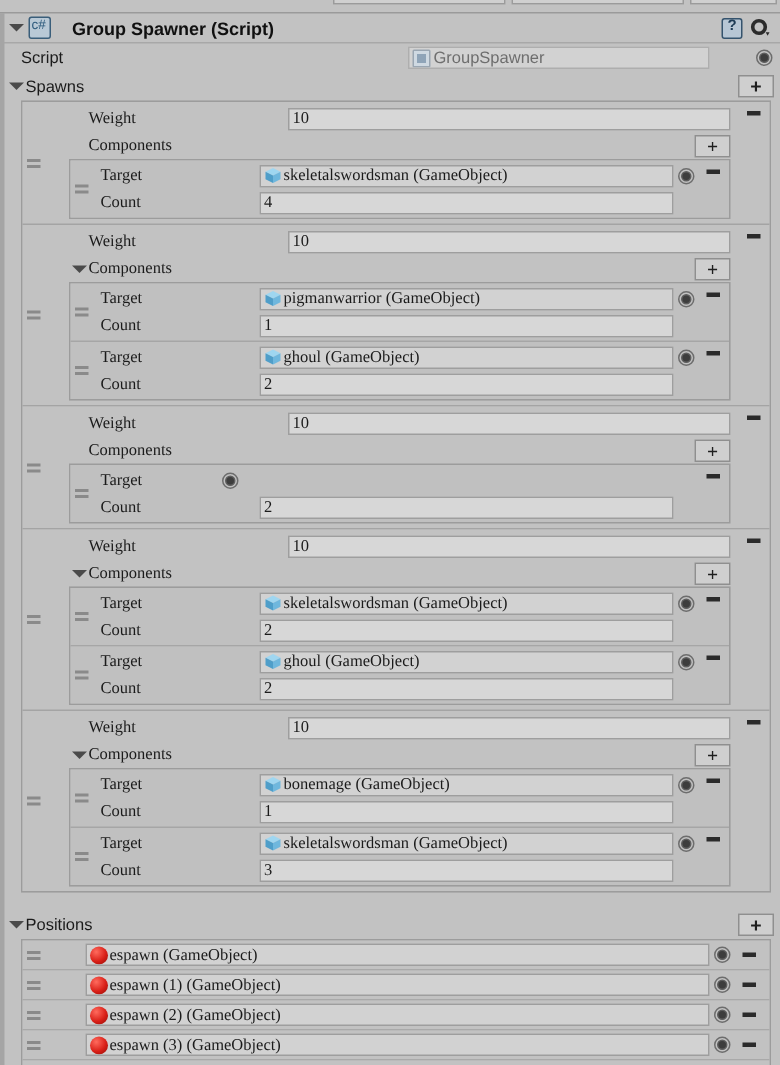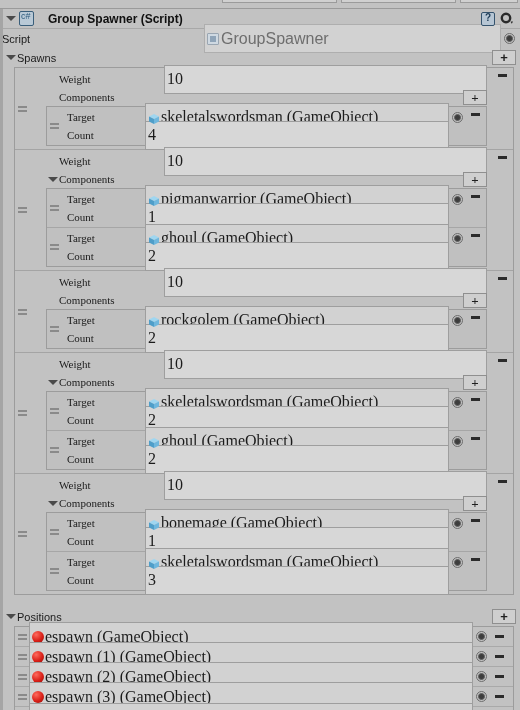--- a/index.html
+++ b/index.html
@@ -58,25 +58,25 @@
     content: "?"; position: absolute; left: 3px; top: -1px;
     font-size: 10px; font-weight: bold; color: #1d3b55;
   }
   .gear-icon { width: 14px; height: 14px; position: relative; }
 
   
   .row { display: flex; align-items: center; height: 18px; }
   .label { color: #1b1b1b; font-size: 11px; white-space: nowrap; }
 
   .field {
-    height: 29px; background: #d7d7d7;
+    height: 15px; background: #d7d7d7;
     border: 1px solid #9e9e9e;
     display: flex; align-items: center;
-    padding: 0 2px; font-size: 16px; color: #1b1b1b;
-    overflow: hidden; white-space: nowrap;
+    padding: 0 2px; font-size: 11px; color: #1b1b1b;
+    overflow: hidden; white-space: nowrap; margin-left: 28px;
   }
   .field.disabled { background: #c8c8c8; border-color: #aeaeae; color: #6e6e6e; }
   .field.obj { background: #d2d2d2; }
 
   .cube-icon {
     width: 12px; height: 12px; flex: 0 0 12px; margin-right: 1px;
     position: relative;
   }
   .sphere-icon {
     width: 12px; height: 12px; flex: 0 0 12px; margin-right: 1px;
@@ -190,21 +190,21 @@
       <div class="gear-icon">
         <svg width="14" height="14" viewBox="0 0 14 14">
           <circle cx="6" cy="6" r="4.2" fill="none" stroke="#2b2b2b" stroke-width="2.4"></circle>
           <circle cx="6" cy="6" r="1.4" fill="#c2c2c2"></circle>
           <path d="M10.5 9.5 L13 9.5 L11.75 11.8 Z" fill="#2b2b2b"></path>
         </svg>
       </div>
     </div>
   </div>
 
-  <div class="row" style="padding-left:2px;padding-right:4px;height:19px;">
+  <div class="row" style="padding-left:14px;padding-right:4px;height:19px;gap:28px;">
     <div class="label" style="width:202px;">Script</div>
     <div class="field obj disabled" style="flex:1;">
       <span class="file-icon"></span>
       <span>GroupSpawner</span>
     </div>
     <div class="picker"></div>
   </div>
 
   <div class="array-header">
     <div class="foldout"></div>
@@ -367,28 +367,20 @@
           </div>
           <div class="inner-box" style="margin-left:17px;">
             <div class="inner-entry">
               <div class="handle">
                 <i></i>
                 <i></i>
               </div>
               <div class="inner-fields">
                 <div class="row">
                   <div class="label" style="width:84px;padding-left:6px;">Target</div>
-                  <div class="field obj" style="flex:1;">
-                    <span class="cube-icon"><svg width="12" height="12" viewBox="0 0 12 12">
-                        <path d="M6 1 L11 3.5 L6 6 L1 3.5 Z" fill="#9fd6f0"></path>
-                        <path d="M1 3.5 L6 6 L6 11 L1 8.5 Z" fill="#4f9ec9"></path>
-                        <path d="M11 3.5 L6 6 L6 11 L11 8.5 Z" fill="#6fb7dd"></path>
-                      </svg></span>
-                    <span>rockgolem (GameObject)</span>
-                  </div>
                   <div class="picker"></div>
                 </div>
                 <div class="row">
                   <div class="label" style="width:84px;padding-left:6px;">Count</div>
                   <div class="field" style="flex:1;margin-right:15px;">
                     <span>2</span>
                   </div>
                 </div>
               </div>
               <div class="btn btn-minus">

